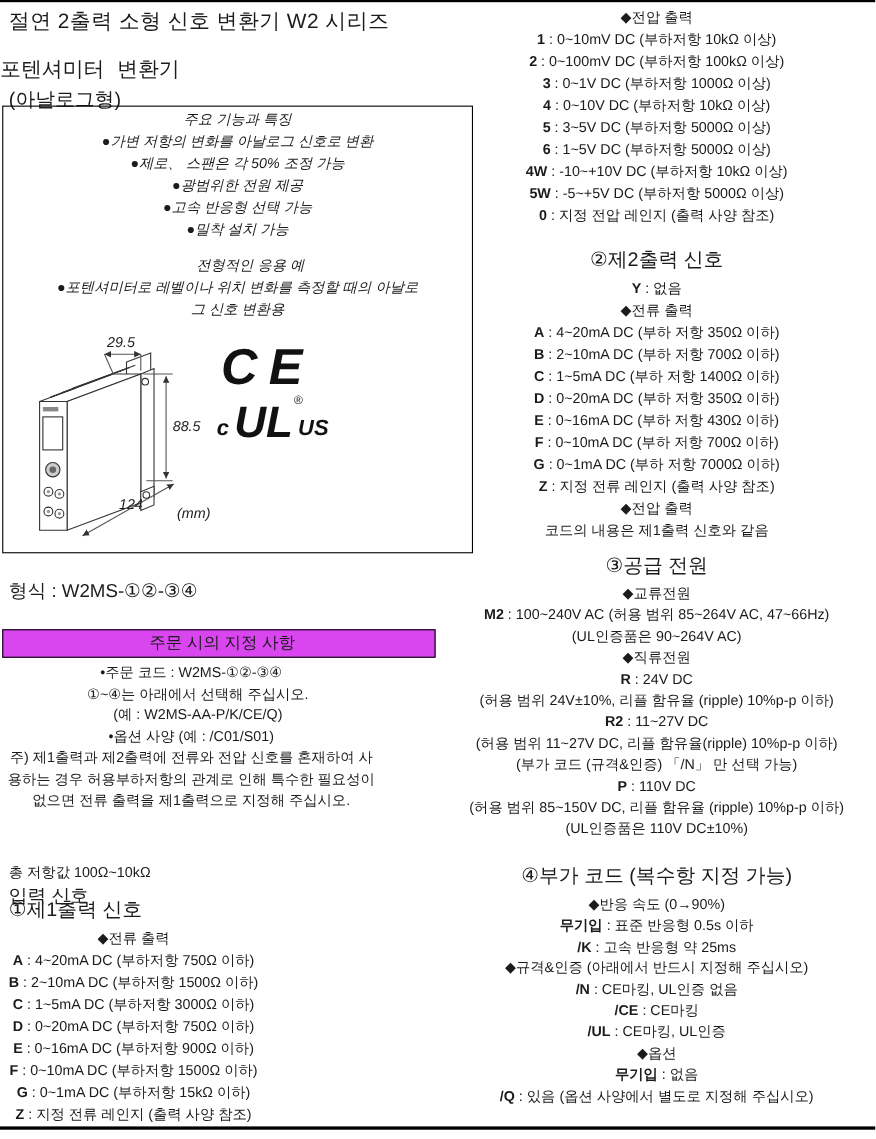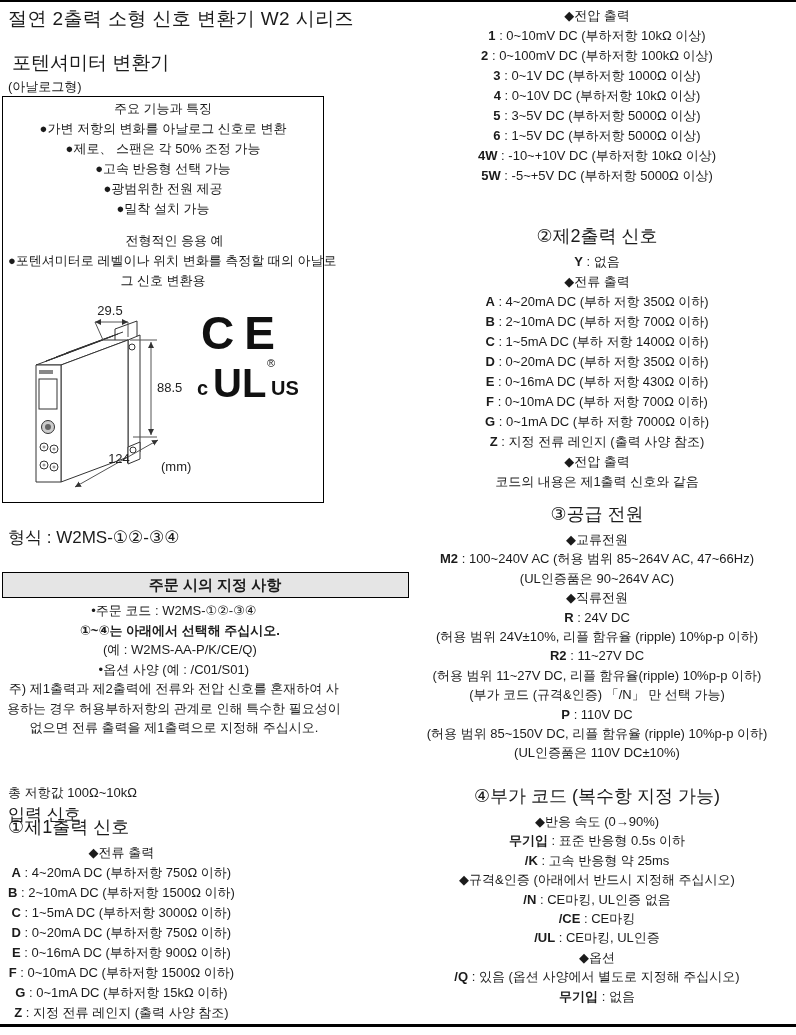--- a/index.html
+++ b/index.html
@@ -2,57 +2,57 @@
 <html><head>
 <meta charset="utf-8">
 <style>
   html,body{margin:0;padding:0;background:#fff;}
   .page{position:relative;width:796px;height:1035px;background:#ffffff;overflow:hidden;
         font-family:"Liberation Sans","DejaVu Sans",sans-serif;color:#1b1b1b;text-align:center;}
   .rule{position:absolute;left:0;width:796px;background:#000;}
   .abs{position:absolute;}
   .doc-title{font-size:19px;letter-spacing:.4px;white-space:nowrap;}
   .sub-title{font-size:19px;white-space:nowrap;}
-  .small-note{font-size:13px;}
-  .features-box{position:absolute;left:2px;top:96px;width:322px;height:407px;border:1px solid #000;
-                box-sizing:border-box;padding:2px 5px;}
+  .small-note{font-size:18px;}
+  .features-box{position:absolute;left:2px;top:96px;width:428px;height:407px;border:1px solid #000;
+                box-sizing:border-box;padding:2px 5px;font-style:italic;}
   .ln{font-size:13px;line-height:20px;white-space:nowrap;}
   .ln b{font-weight:700;}
   .lh19 .ln{line-height:19.4px;}
   .lh195 .ln{line-height:19.5px;}
   .app-heading{margin-top:12px;margin-left:23px;}
   .model-line{font-size:17px;white-space:nowrap;}
   .gray-bar{position:absolute;left:2px;top:572px;width:386px;height:24px;box-sizing:content-box;
-            background:#e5e5e5;border:1px solid #000;font-size:15px;font-weight:700;
-            line-height:24px;padding-left:19px;}
+            background:#d946ef;border:1px solid #000;font-size:15px;font-weight:400;
+            line-height:24px;padding-left:6px;}
   .big-h{font-size:17px;white-space:nowrap;}
   .sec{position:absolute;left:400px;width:394px;}
   .sec-h{font-size:18px;line-height:24px;margin:0 0 4px 0;white-space:nowrap;}
   svg text{font-family:"Liberation Sans","DejaVu Sans",sans-serif;}
 </style>
 </head>
 <body>
 
 <div class="page">
 
   <div class="rule" style="top:0;height:2px;"></div>
   <div class="rule" style="top:1024px;height:3px;"></div>
 
   <div class="abs doc-title" style="left:8px;top:6px;">절연 2출력 소형 신호 변환기 W2 시리즈</div>
-  <div class="abs sub-title" style="left:12px;top:50px;">포텐셔미터 변환기</div>
+  <div class="abs sub-title" style="left:0;top:50px;font-family:Liberation Mono, monospace;">포텐셔미터 변환기</div>
   <div class="abs small-note" style="left:8px;top:78px;">(아날로그형)</div>
 
   <div class="features-box">
     <div class="ln">주요 기능과 특징</div>
     <div>
 
     <div class="ln">●가변 저항의 변화를 아날로그 신호로 변환</div>
         <div class="ln">●제로、 스팬은 각 50% 조정 가능</div>
+        <div class="ln">●광범위한 전원 제공</div>
         <div class="ln">●고속 반응형 선택 가능</div>
-        <div class="ln">●광범위한 전원 제공</div>
         <div class="ln">●밀착 설치 가능</div>
       </div>
     <div class="ln app-heading">전형적인 응용 예</div>
     <div>
 
     <div class="ln">●포텐셔미터로 레벨이나 위치 변화를  측정할 때의 아날로</div>
         <div class="ln">그 신호 변환용</div>
       </div>
 
     <svg class="abs" style="left:12px;top:200px;" width="362" height="200" viewBox="0 0 362 200">
@@ -118,21 +118,21 @@
     </svg>
   </div>
 
   <div class="abs model-line" style="left:8px;top:526px;">형식 : W2MS-①②-③④</div>
 
   <div class="gray-bar">주문 시의 지정 사항</div>
 
   <div class="abs lh195" style="left:7px;top:601px;">
 
   <div class="ln">•주문 코드 : W2MS-①②-③④</div>
-      <div class="ln" style="padding-left: 12px; font-weight: bold;">①~④는 아래에서 선택해 주십시오.</div>
+      <div class="ln" style="padding-left: 12px;">①~④는 아래에서 선택해 주십시오.</div>
       <div class="ln" style="padding-left: 12px;">(예 : W2MS-AA-P/K/CE/Q)</div>
       <div class="ln">•옵션 사양 (예 : /C01/S01)</div>
       <div class="ln">주) 제1출력과 제2출력에 전류와 전압 신호를 혼재하여 사</div>
       <div class="ln">용하는 경우 허용부하저항의 관계로 인해 특수한 필요성이</div>
       <div class="ln">없으면 전류 출력을 제1출력으로 지정해 주십시오.</div>
     </div>
 
   <div class="abs big-h" style="left:8px;top:755px;margin-top:48px;">입력 신호</div>
   <div class="abs ln" style="left:8px;top:783px;">총 저항값 100Ω~10kΩ</div>
 
@@ -155,20 +155,21 @@
 
     <div class="ln"><b></b><span>◆전압 출력</span></div>
         <div class="ln"><b>1</b><span> : 0~10mV DC (부하저항 10kΩ 이상)</span></div>
         <div class="ln"><b>2</b><span> : 0~100mV DC (부하저항 100kΩ 이상)</span></div>
         <div class="ln"><b>3</b><span> : 0~1V DC (부하저항 1000Ω 이상)</span></div>
         <div class="ln"><b>4</b><span> : 0~10V DC (부하저항 10kΩ 이상)</span></div>
         <div class="ln"><b>5</b><span> : 3~5V DC (부하저항 5000Ω 이상)</span></div>
         <div class="ln"><b>6</b><span> : 1~5V DC (부하저항 5000Ω 이상)</span></div>
         <div class="ln"><b>4W</b><span> : -10~+10V DC (부하저항 10kΩ 이상)</span></div>
         <div class="ln"><b>5W</b><span> : -5~+5V DC (부하저항 5000Ω 이상)</span></div>
+        <div class="ln"><b>0</b><span> : 지정 전압 레인지 (출력 사양 참조)</span></div>
       </div>
   </div>
 
   <div class="sec" style="top:224px;">
     <div class="sec-h">②제2출력 신호</div>
     <div>
 
     <div class="ln"><b>Y</b><span> : 없음</span></div>
         <div class="ln"><b></b><span>◆전류 출력</span></div>
         <div class="ln"><b>A</b><span> : 4~20mA DC (부하 저항 350Ω 이하)</span></div>
@@ -208,18 +209,18 @@
     <div>
 
     <div class="ln"><b></b><span>◆반응 속도 (0→90%)</span></div>
         <div class="ln"><b>무기입</b><span> : 표준 반응형 0.5s 이하</span></div>
         <div class="ln"><b>/K</b><span> : 고속 반응형 약 25ms</span></div>
         <div class="ln"><b></b><span>◆규격&amp;인증  (아래에서 반드시 지정해 주십시오)</span></div>
         <div class="ln"><b>/N</b><span> : CE마킹, UL인증 없음</span></div>
         <div class="ln"><b>/CE</b><span> : CE마킹</span></div>
         <div class="ln"><b>/UL</b><span> : CE마킹, UL인증</span></div>
         <div class="ln"><b></b><span>◆옵션</span></div>
+        <div class="ln"><b>무기입</b><span> : 없음</span></div>
         <div class="ln"><b>/Q</b><span> : 있음  (옵션 사양에서 별도로 지정해 주십시오)</span></div>
-        <div class="ln"><b>무기입</b><span> : 없음</span></div>
       </div>
   </div>
 
 </div>
 
 </body></html>

